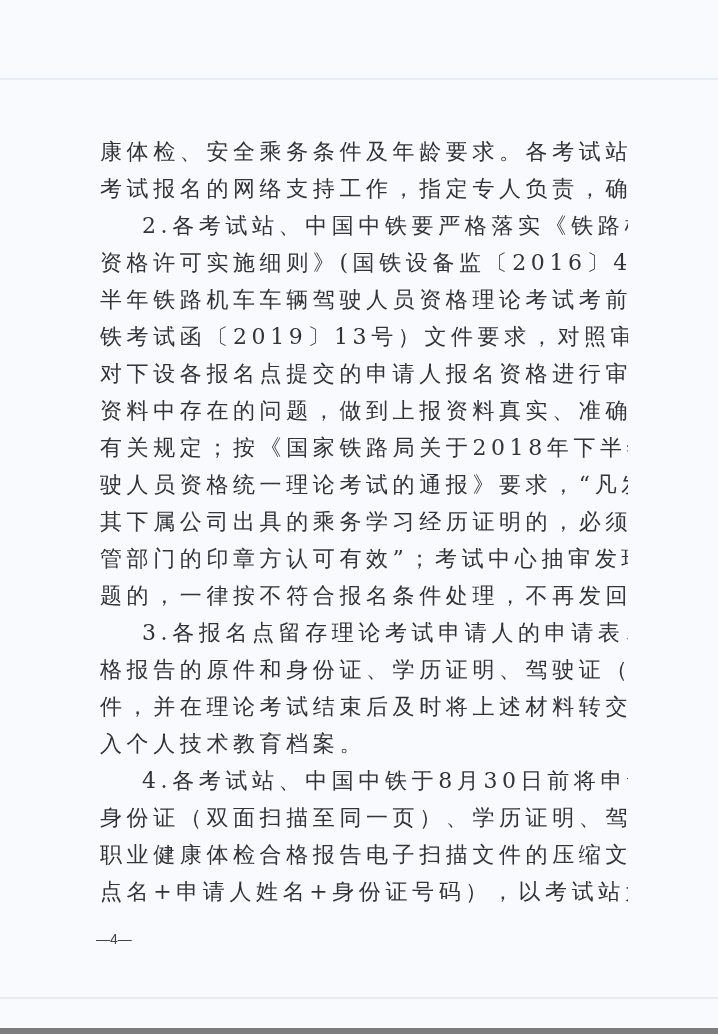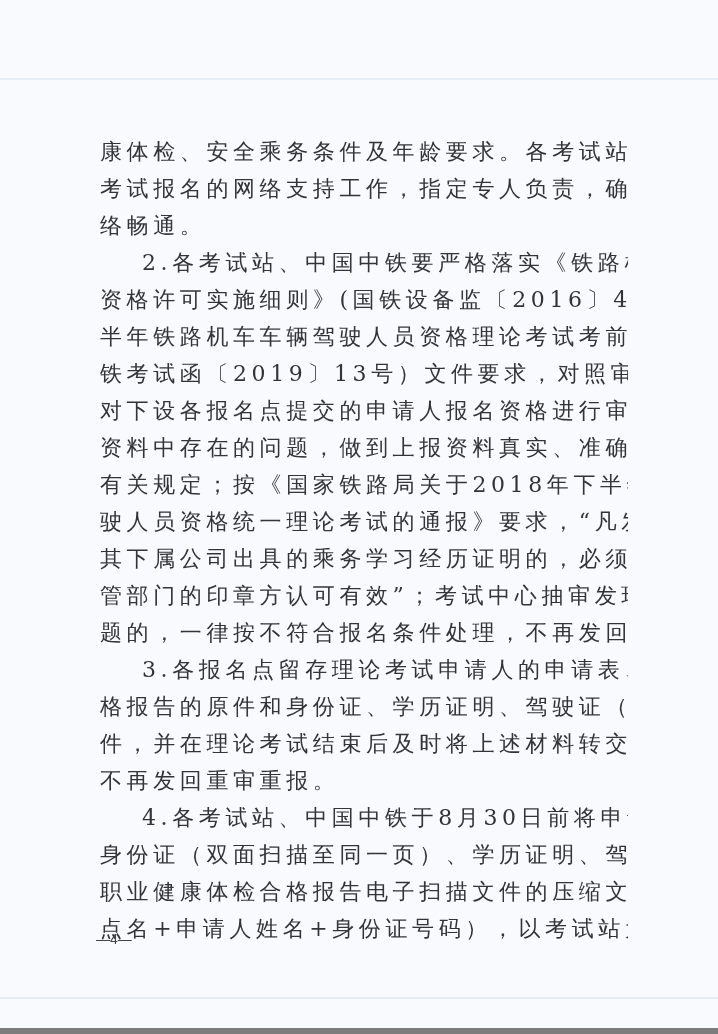--- a/index.html
+++ b/index.html
@@ -69,36 +69,35 @@
 </head>
 <body>
 
 <div class="page">
   <div class="scan-line" style="top:78px"></div>
   <div class="scan-line" style="top:997px"></div>
 
   <div class="text-block">
     <div class="line">康体检、安全乘务条件及年龄要求。各考试站、中国中铁要做好</div>
     <div class="line">考试报名的网络支持工作，指定专人负责，确保理论考试报名网</div>
-    <div class="line">络畅通。</div>
     <div class="line indent">2.各考试站、中国中铁要严格落实《铁路机车车辆驾驶人员</div>
     <div class="line">资格许可实施细则》(国铁设备监〔2016〕42号）和《2019年上</div>
     <div class="line">半年铁路机车车辆驾驶人员资格理论考试考前工作会纪要》(国</div>
     <div class="line">铁考试函〔2019〕13号）文件要求，对照审核条件和审核要点，</div>
     <div class="line">对下设各报名点提交的申请人报名资格进行审核，及时发现报名</div>
     <div class="line">资料中存在的问题，做到上报资料真实、准确、有效且符合文件</div>
     <div class="line">有关规定；按《国家铁路局关于2018年下半年铁路机车车辆驾</div>
     <div class="line">驶人员资格统一理论考试的通报》要求，“凡发现有中国中铁及</div>
     <div class="line">其下属公司出具的乘务学习经历证明的，必须加盖有中国中铁主</div>
     <div class="line">管部门的印章方认可有效”；考试中心抽审发现报名资料存在问</div>
     <div class="line">题的，一律按不符合报名条件处理，不再发回重审重报。</div>
     <div class="line indent">3.各报名点留存理论考试申请人的申请表、职业健康体检合</div>
     <div class="line">格报告的原件和身份证、学历证明、驾驶证（增驾申请人）复印</div>
     <div class="line">件，并在理论考试结束后及时将上述材料转交申请人所在企业存</div>
-    <div class="line">不再发回重审重报。</div>
+    <div class="line">入个人技术教育档案。</div>
     <div class="line indent">4.各考试站、中国中铁于8月30日前将申请人的申请表、</div>
     <div class="line">身份证（双面扫描至同一页）、学历证明、驾驶证（增驾申请人）、</div>
     <div class="line">职业健康体检合格报告电子扫描文件的压缩文件（文件名：报名</div>
     <div class="line">点名+申请人姓名+身份证号码），以考试站为单位统一报考试中</div>
   </div>
 
   <div class="page-number">—4—</div>
 </div>
 
 <div class="bottom-bar"></div>

